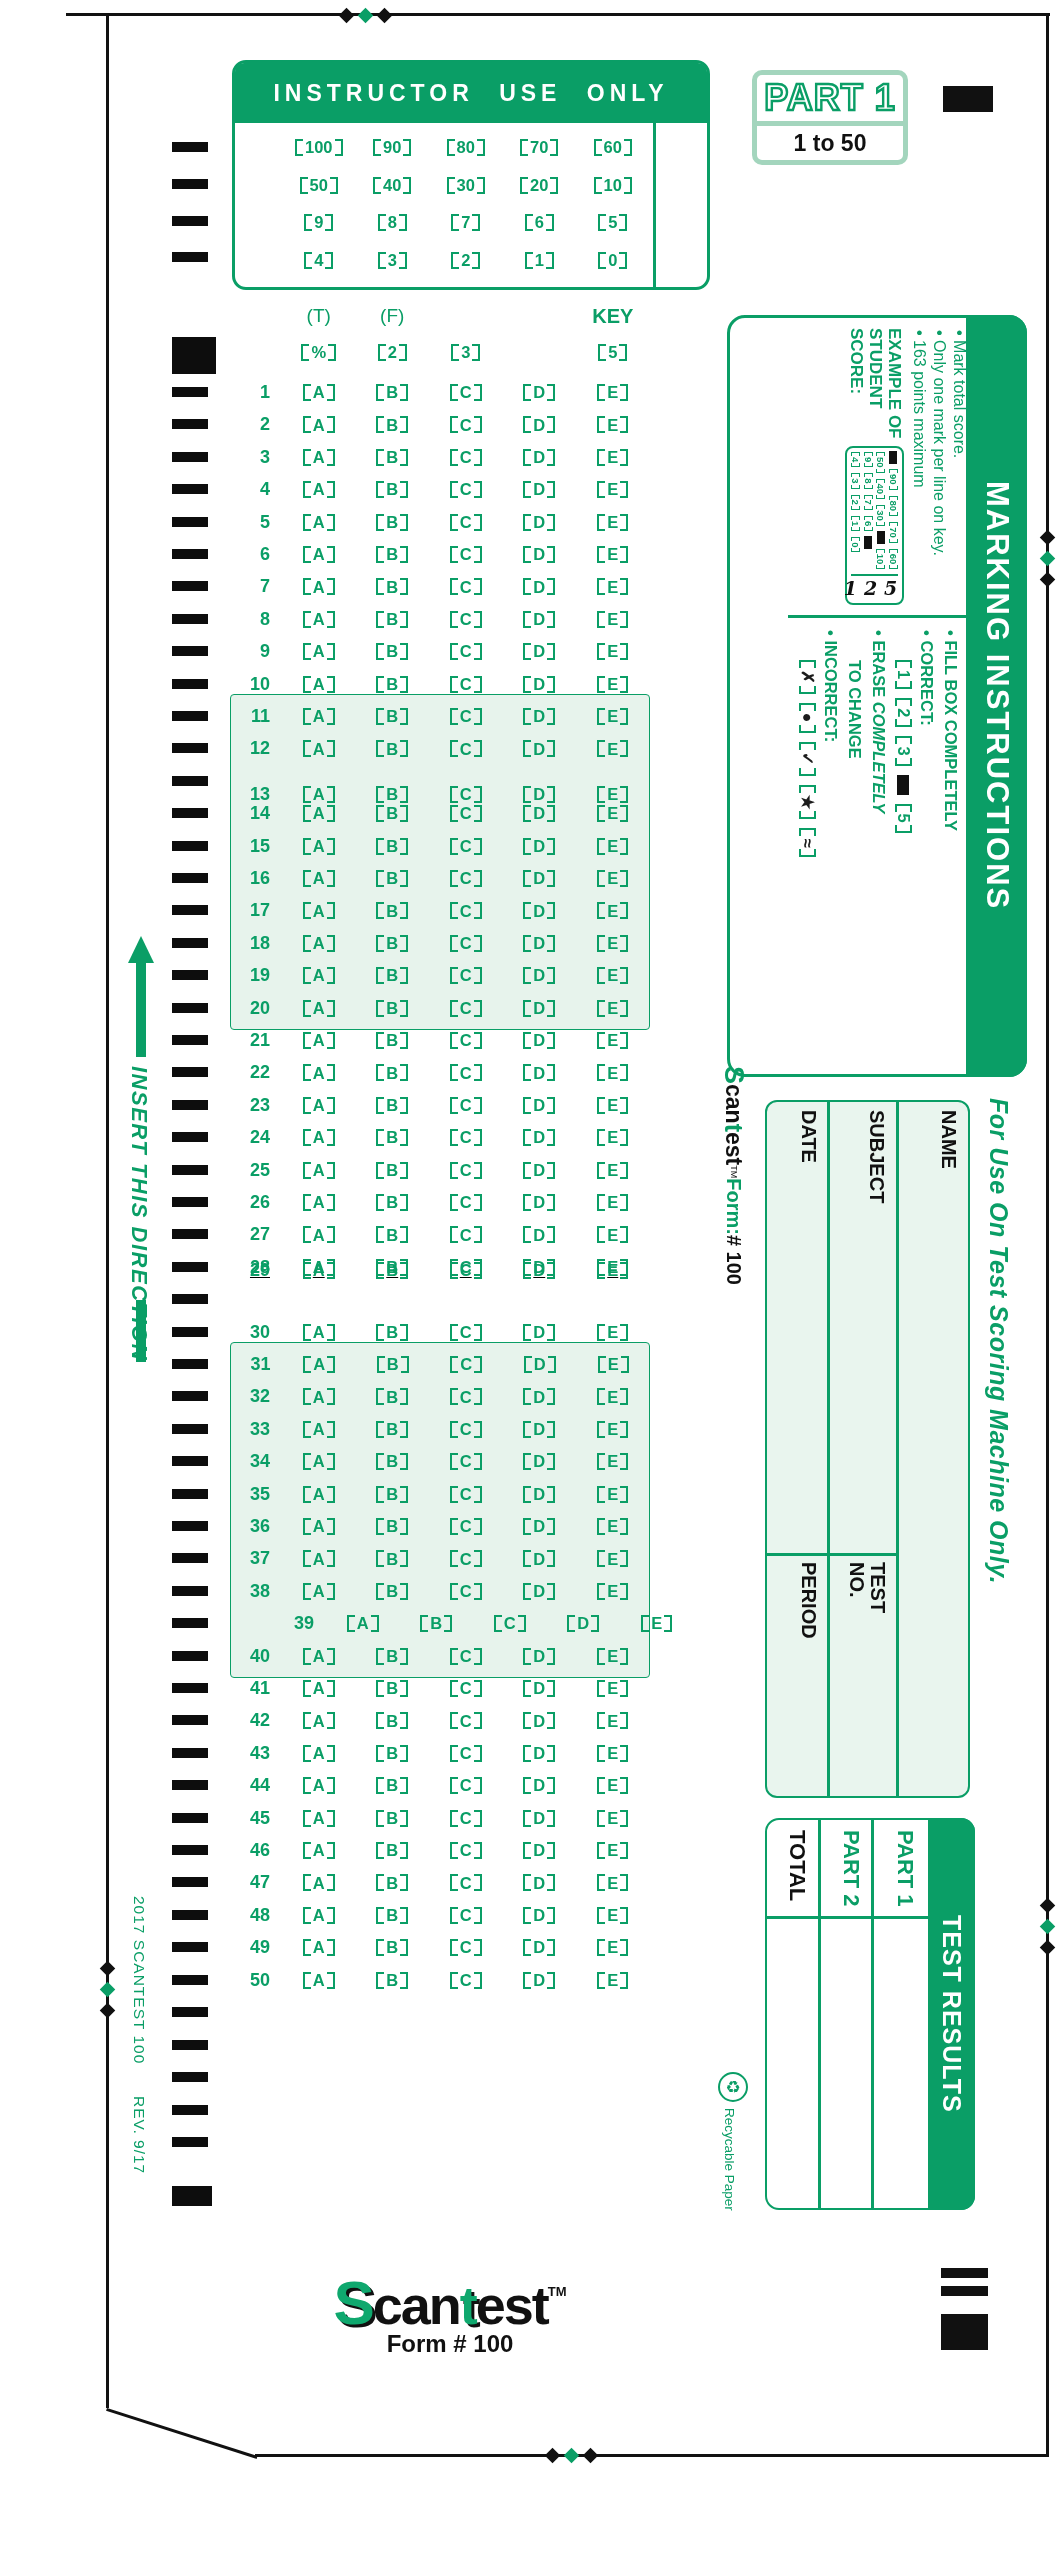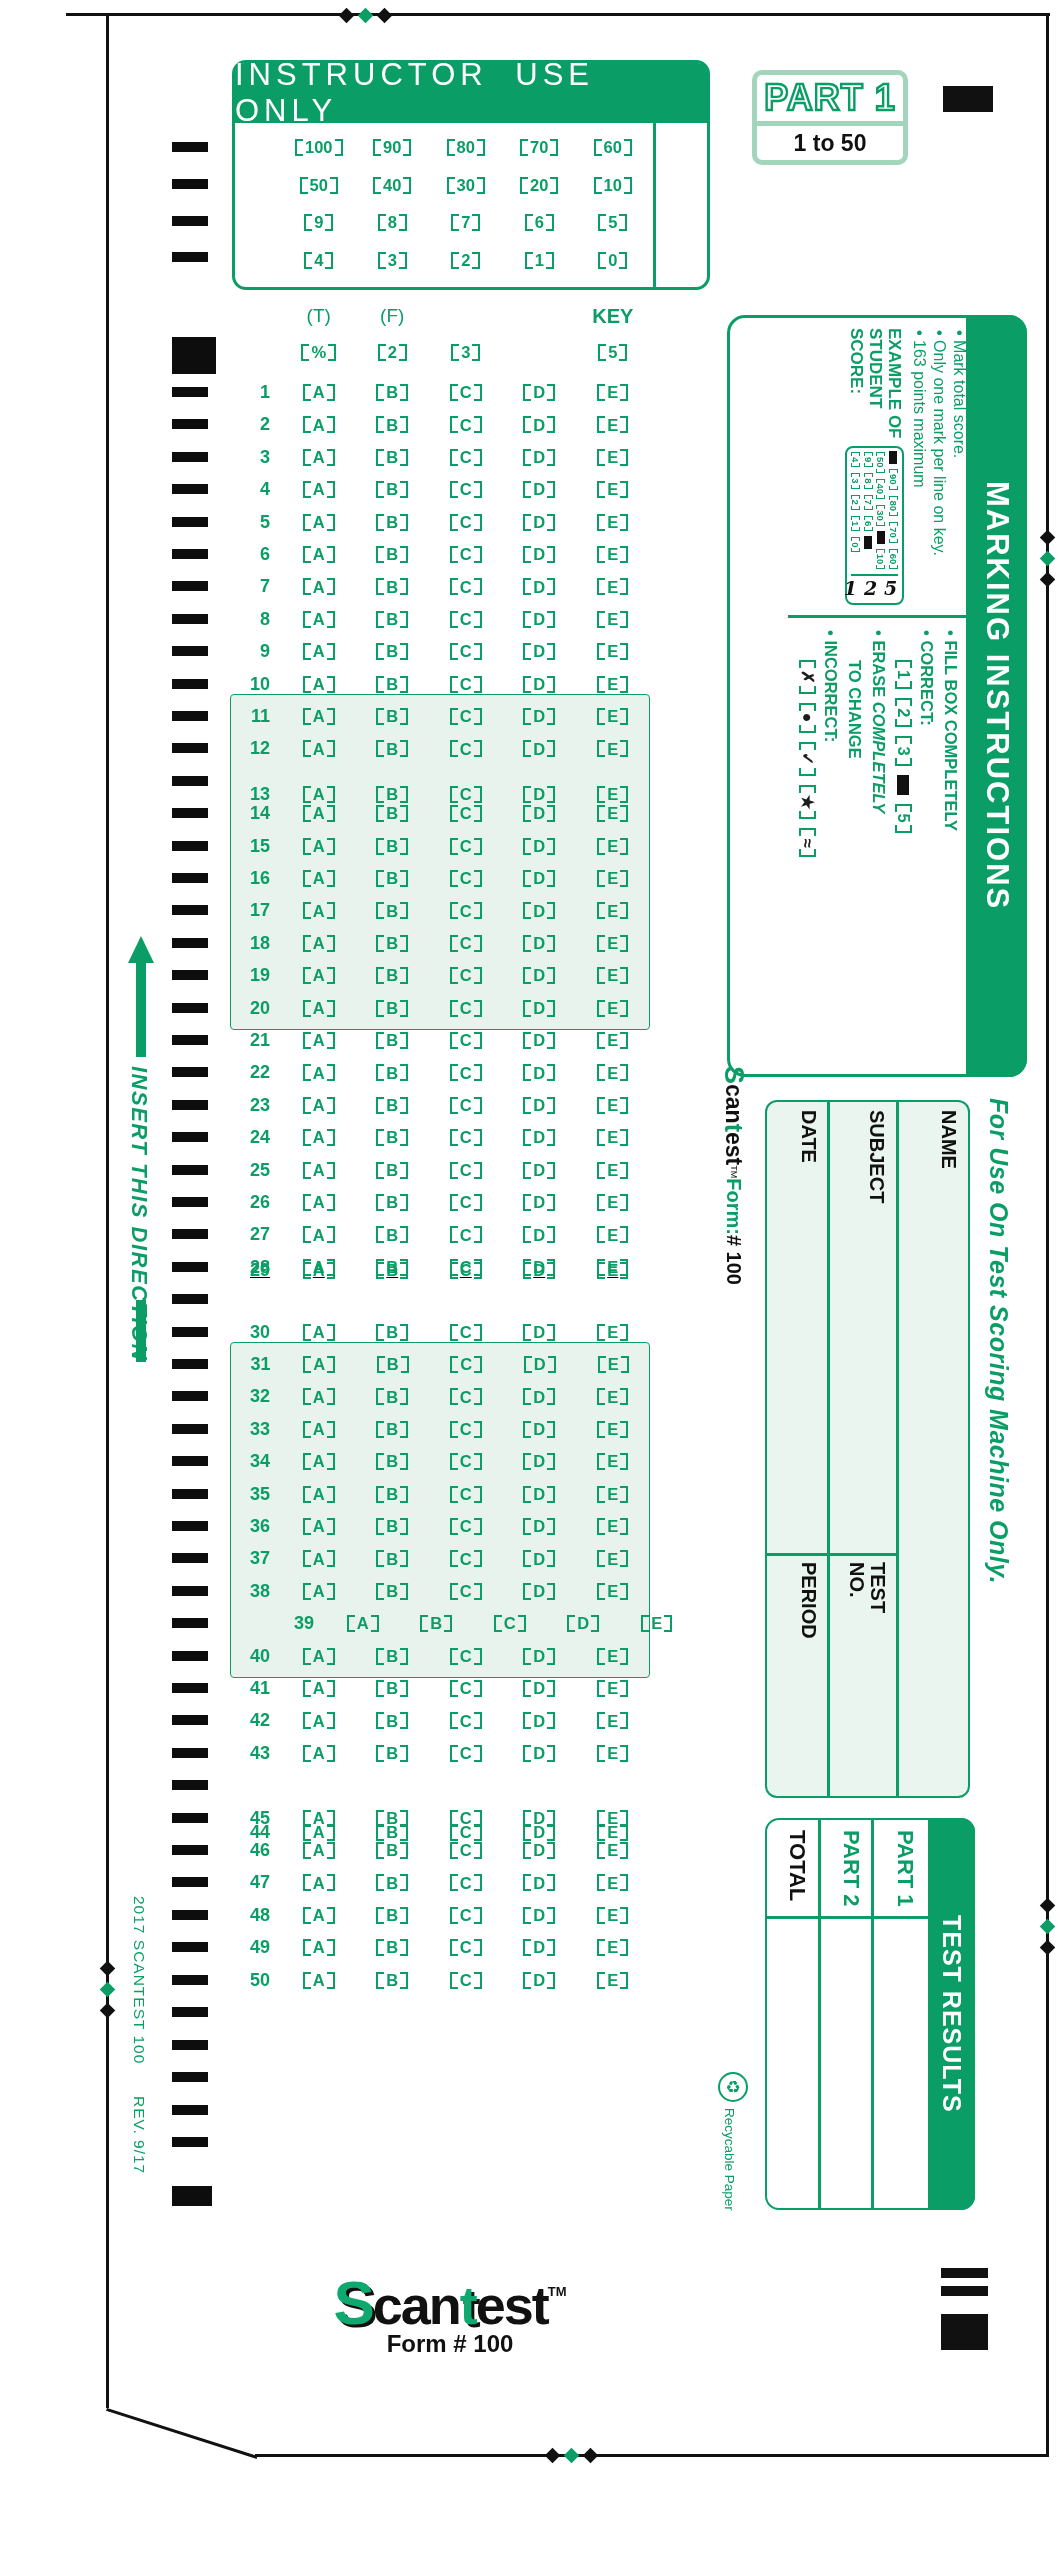--- a/index.html
+++ b/index.html
@@ -25,21 +25,21 @@
   .bub.ink b{color:#1c1c1c;}
   .markfill{display:inline-block;width:20px;height:12px;background:#111;}
   .markfill.mini{width:13px;height:8px;}
   
   .arow{position:absolute;left:0;display:flex;align-items:center;height:33px;width:418px;}
   .arow .num{width:38px;text-align:right;font-weight:bold;font-size:18px;color:var(--g);margin-right:12px;flex:none;}
   .cell{width:73.5px;display:flex;justify-content:center;align-items:center;flex:none;}
   .band{position:absolute;left:230px;width:420px;background:#e7f3ec;border:1.6px solid var(--g);border-radius:4px;}
   
   .instrbox{position:absolute;left:232px;top:60px;width:478px;height:230px;border:3px solid var(--g);border-radius:14px;background:#fff;}
-  .instrhead{height:60px;background:var(--g);border-radius:9px 9px 0 0;display:flex;align-items:center;justify-content:center;color:#fff;font-weight:normal;font-size:31px;letter-spacing:5px;word-spacing:14px;}
+  .instrhead{height:60px;background:var(--g);border-radius:9px 9px 0 0;display:flex;align-items:center;justify-content:center;color:#fff;font-weight:bold;font-size:23px;letter-spacing:5px;word-spacing:14px;}
   
   .badge{position:absolute;left:752px;top:70px;width:156px;height:95px;border:5px solid var(--pale);border-radius:10px;background:#fff;overflow:hidden;}
   .badge .pt{height:51px;display:flex;align-items:center;justify-content:center;font-weight:900;font-size:36px;color:#fff;-webkit-text-stroke:2.4px var(--g);letter-spacing:1px;border-bottom:5px solid var(--pale);}
   .badge .rg{height:34px;display:flex;align-items:center;justify-content:center;font-weight:800;font-size:23px;color:#111;}
   
   .vrl{writing-mode:vertical-rl;text-orientation:mixed;}
   
   .panel{position:absolute;left:727px;top:315px;width:300px;height:762px;border:3px solid var(--g);border-radius:18px;background:#fff;}
   .ptitle{position:absolute;left:966px;top:315px;width:61px;height:762px;background:var(--g);border-radius:0 18px 18px 0;display:flex;align-items:center;justify-content:center;}
   .ptitle span{color:#fff;font-weight:bold;font-size:31px;letter-spacing:2px;}
@@ -1558,21 +1558,21 @@
           <span class="bub">
             <b>D</b>
           </span>
         </div>
         <div class="cell">
           <span class="bub">
             <b>E</b>
           </span>
         </div>
       </div>
-      <div class="arow" style="top: 1393.2px; margin-top: 47px;">
+      <div class="arow" style="top: 1393.2px;">
         <div class="num">44</div>
         <div class="cell">
           <span class="bub">
             <b>A</b>
           </span>
         </div>
         <div class="cell">
           <span class="bub">
             <b>B</b>
           </span>

